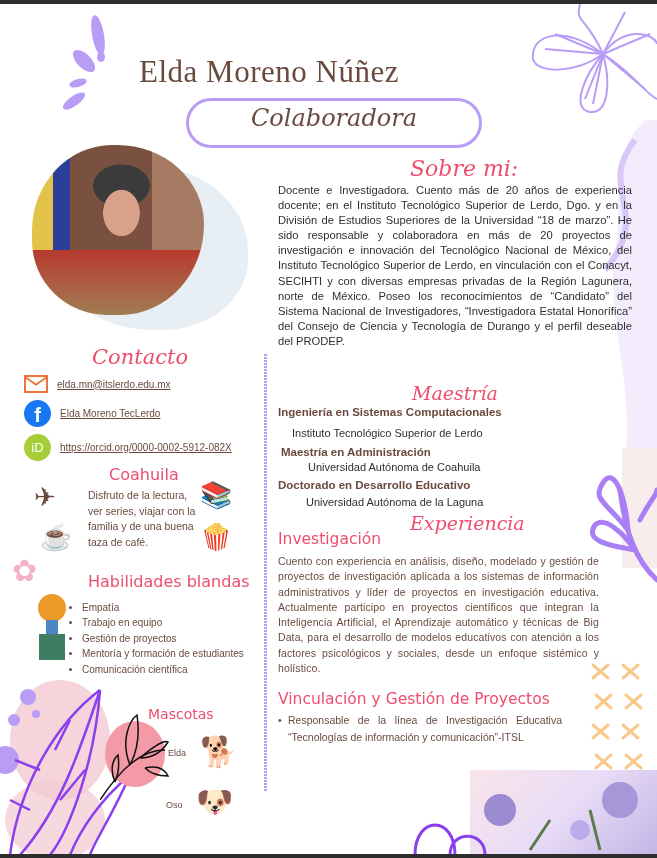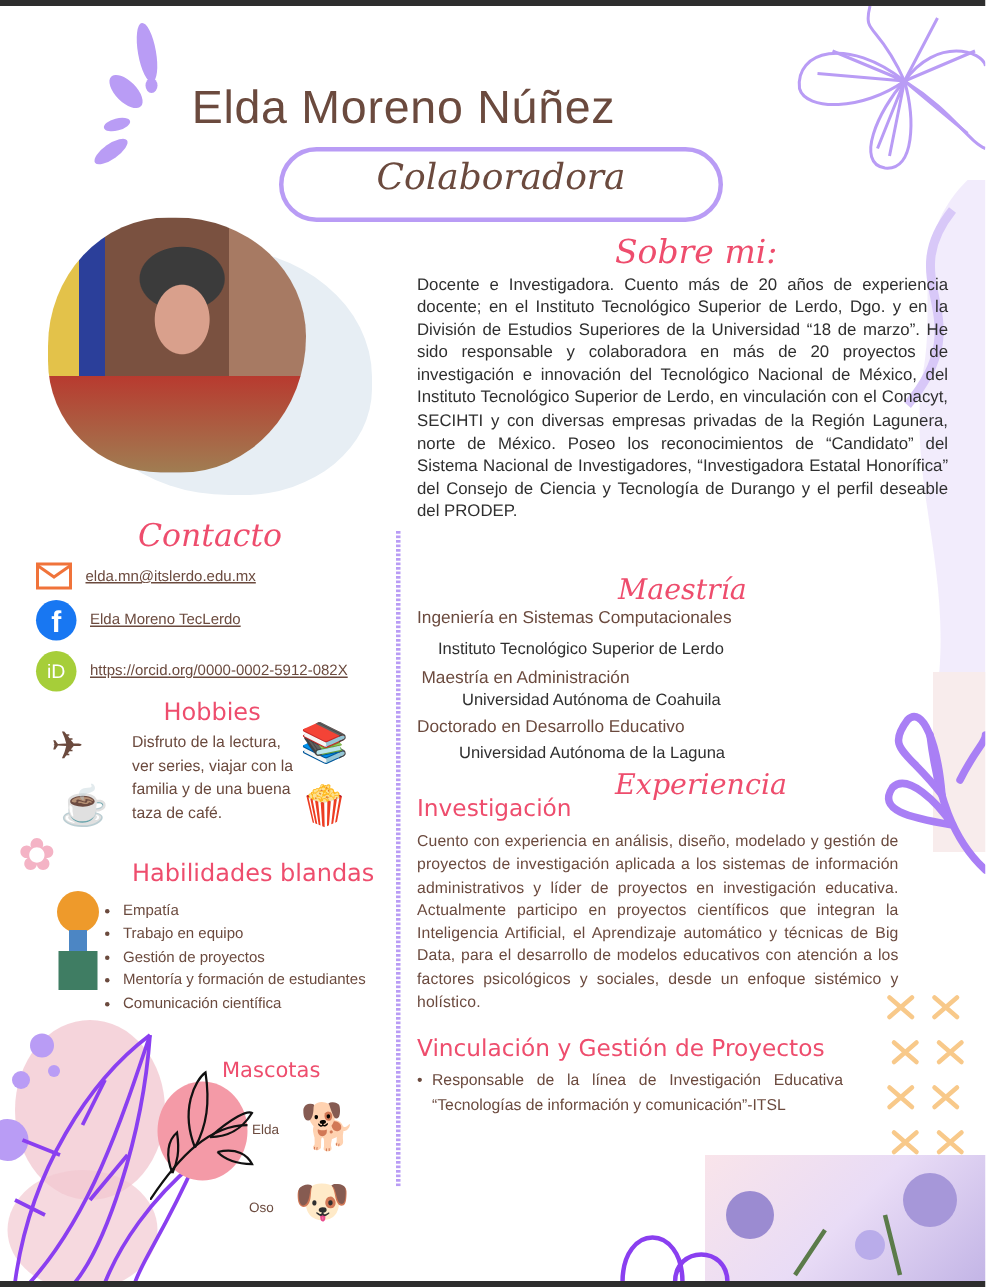--- a/index.html
+++ b/index.html
@@ -2,21 +2,21 @@
 <html><head>
 <meta charset="utf-8">
 <style>
   * { box-sizing: border-box; margin: 0; padding: 0; }
   html, body { width: 657px; height: 858px; overflow: hidden; background: #ffffff; }
   body { position: relative; font-family: "Liberation Sans", sans-serif; color: #6b4a3e; }
   .topbar { position: absolute; left: 0; top: 0; width: 657px; height: 4px; background: #2e2e2e; }
   .bottombar { position: absolute; left: 0; bottom: 0; width: 657px; height: 4px; background: #2e2e2e; }
   .abs { position: absolute; }
 
-  .name { left: 0; width: 538px; top: 54px; text-align: center; font-size: 31px; color: #6b4a3e; letter-spacing: 0.5px; font-family: Liberation Sans, sans-serif; font-weight: 300; }
+  .name { left: 0; width: 538px; top: 54px; text-align: center; font-size: 31px; color: #6b4a3e; letter-spacing: 0.5px; font-family: Liberation Serif, serif; font-weight: 300; }
   .role-pill { left: 186px; top: 98px; width: 296px; height: 50px; border: 3px solid #b99cf5; border-radius: 26px; }
   .role { left: 186px; top: 104px; width: 296px; text-align: center; font-family: "DejaVu Serif", serif; font-style: italic; font-size: 24px; color: #6b4a3e; }
 
   .script-title { font-family: "DejaVu Serif", serif; font-style: italic; color: #ee4d6d; }
   .sec-title { font-family: "DejaVu Sans", sans-serif; color: #ee4d6d; }
 
   .photo-bg { left: 48px; top: 165px; width: 200px; height: 165px; background: #e7eef4; border-radius: 50% 55% 45% 55%; }
   .photo { left: 32px; top: 145px; width: 172px; height: 170px; border-radius: 48% 52% 50% 45% / 52% 48% 55% 45%; overflow: hidden;
     background: radial-gradient(ellipse 30px 38px at 52% 40%, #d9a08c 0 60%, transparent 62%),
                 radial-gradient(ellipse 40px 30px at 52% 24%, #3b3b3b 0 70%, transparent 72%),
@@ -35,21 +35,21 @@
   .ic-orcid { width: 27px; height: 27px; border-radius: 50%; background: #a6ce39; color: #fff; font-size: 13px; text-align: center; line-height: 27px; }
 
   .hobbies { left: 88px; top: 488px; width: 112px; font-size: 10.5px; line-height: 15.5px; color: #6b4a3e; }
   .emoji { font-size: 26px; line-height: 1; }
 
   .skills { left: 70px; top: 600px; font-size: 10px; line-height: 15.4px; color: #6b4a3e; list-style: disc; padding-left: 12px; }
   .bulb { left: 36px; top: 592px; width: 32px; height: 70px; }
 
   .divider { left: 264px; top: 354px; width: 3px; height: 437px; background-image: linear-gradient(#b99cf5 55%, transparent 55%); background-size: 3px 3px; }
 
-  .edu-deg { font-size: 11.5px; font-weight: normal; color: #6b4a3e; }
+  .edu-deg { font-size: 11.5px; font-weight: bold; color: #6b4a3e; }
   .edu-inst { font-size: 11px; color: #2f2f2f; }
 
   .invest { left: 278px; top: 554px; width: 321px; font-size: 10.5px; line-height: 15.3px; text-align: justify; color: #6b4a3e; letter-spacing: 0.1px; }
   .vinc { left: 278px; top: 712px; width: 284px; font-size: 10.5px; line-height: 17px; color: #6b4a3e; list-style: none; }
   .vinc li { position: relative; padding-left: 10px; text-align: justify; }
   .vinc li::before { content: "•"; position: absolute; left: 0; color: #6b4a3e; }
 
   .pet-label { font-size: 9px; color: #6b4a3e; }
   .deco { pointer-events: none; }
 </style>
@@ -143,21 +143,21 @@
 </div>
 <div class="abs contact-row" style="top:400px;">
   <span class="ic-fb">f</span>
   <span class="contact-text">Elda Moreno TecLerdo</span>
 </div>
 <div class="abs contact-row" style="top:434px;justify-content:center;">
   <span class="ic-orcid">iD</span>
   <span class="contact-text">https://orcid.org/0000-0002-5912-082X</span>
 </div>
 
-<div class="abs sec-title" style="left:109px;top:465px;font-size:16px;">Hobbies</div>
+<div class="abs sec-title" style="left:109px;top:465px;font-size:16px;">Coahuila</div>
 <div class="abs emoji" style="left:34px;top:484px;">✈</div>
 <div class="abs emoji" style="left:40px;top:524px;">☕</div>
 <div class="abs emoji" style="left:200px;top:482px;">📚</div>
 <div class="abs emoji" style="left:200px;top:524px;">🍿</div>
 <div class="abs hobbies">Disfruto de la lectura, ver series, viajar con la familia y de una buena taza de café.</div>
 <div class="abs emoji" style="left:12px;top:556px;color:#f4b3c5;font-size:30px;">✿</div>
 
 <div class="abs sec-title" style="left:88px;top:572px;font-size:16px;">Habilidades blandas</div>
 <svg class="abs bulb">
   <circle cx="16" cy="16" r="14" fill="#ee9a2b"></circle>

